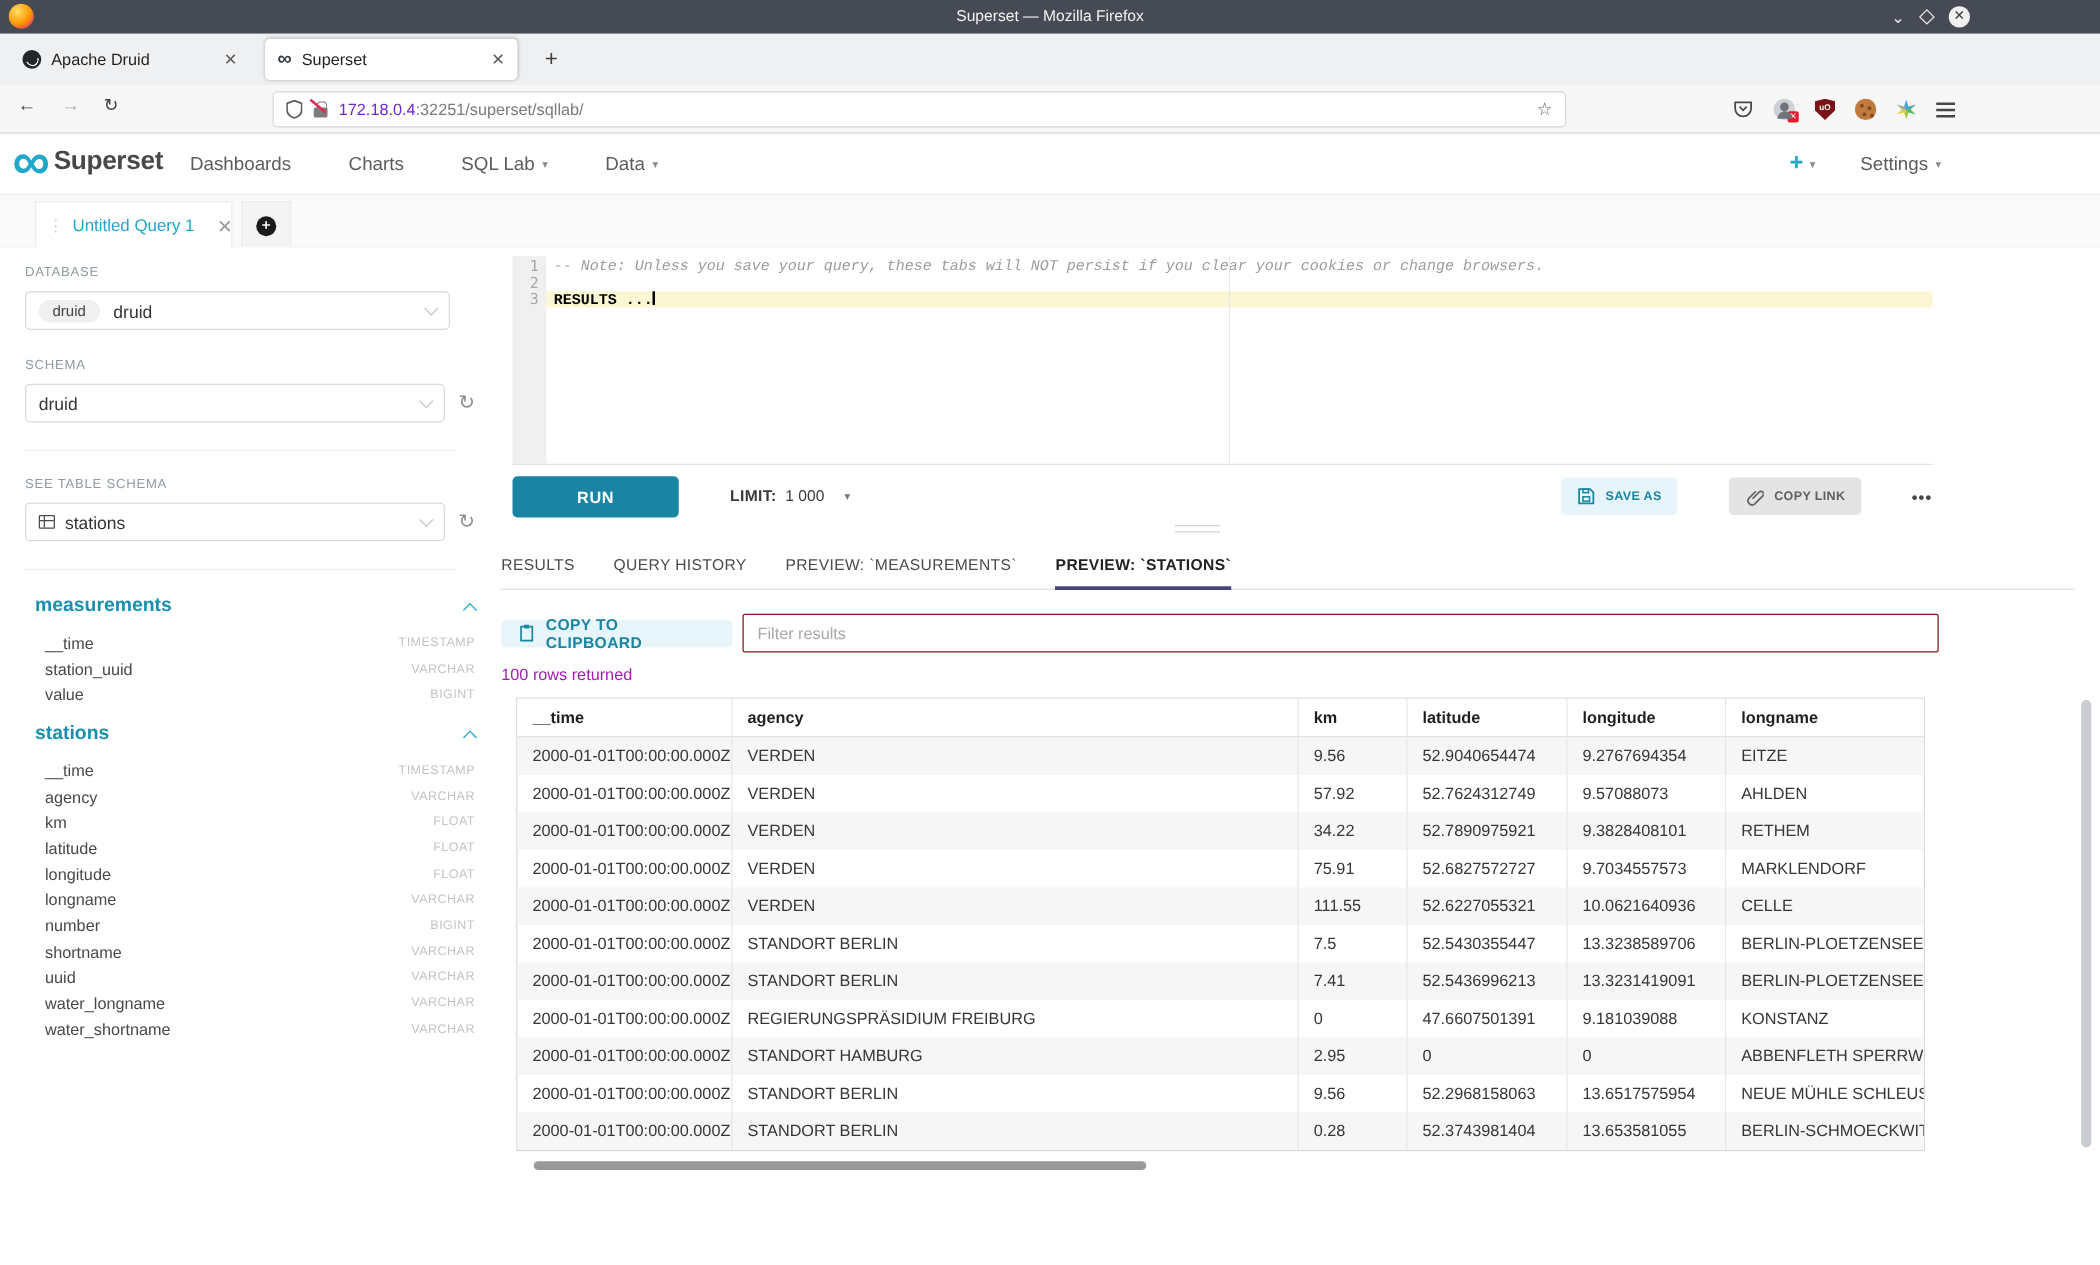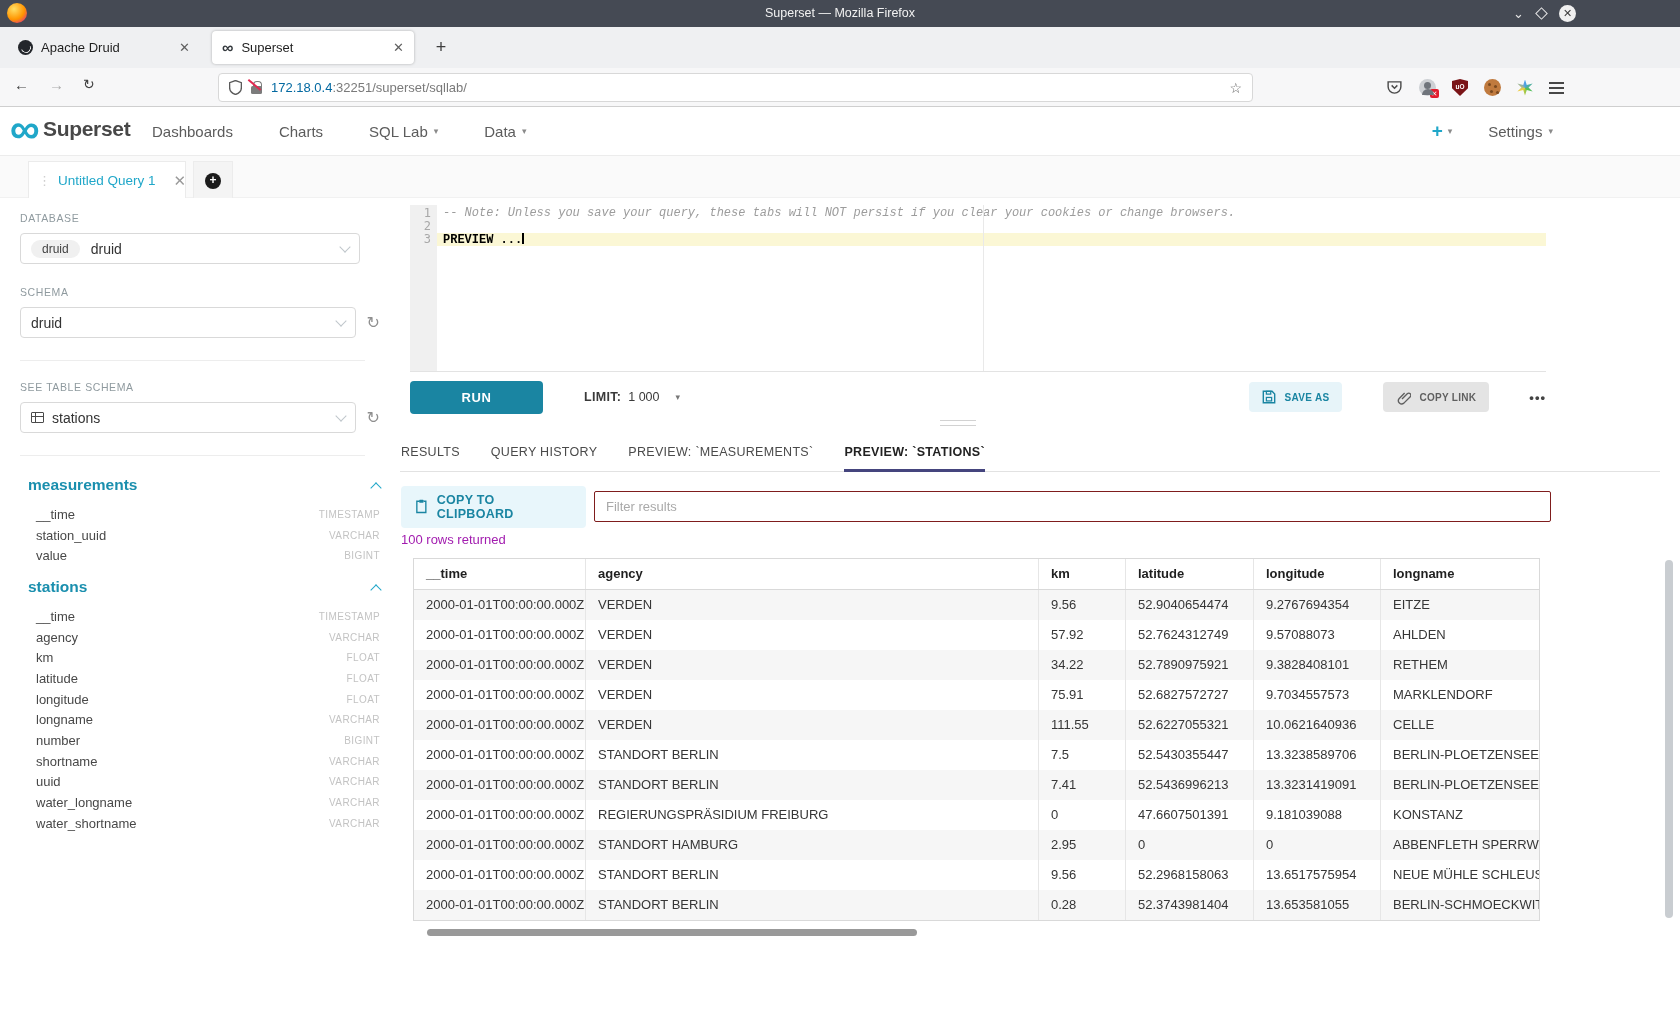--- a/index.html
+++ b/index.html
@@ -42,21 +42,21 @@
   .navbtn.fwd{left:49px;color:#ababab;}
   .navbtn.reload{left:83px;font-size:14px;}
   .urlbox{position:absolute;left:218px;top:5px;width:1035px;height:29px;background:#fff;
     border:1px solid #d8d8d8;border-radius:4px;display:flex;align-items:center;padding:0 10px;gap:9px;}
   .lockslash{position:relative;width:11px;height:8px;background:#7c7c7c;border-radius:1.5px;margin-top:5px;}
   .lockslash::before{content:"";position:absolute;left:2px;top:-5px;width:7px;height:6px;
     border:1.6px solid #7c7c7c;border-bottom:none;border-radius:4px 4px 0 0;}
   .lockslash::after{content:"";position:absolute;left:-2px;top:-7px;width:16px;height:1.8px;
     background:#e22850;transform:rotate(40deg);transform-origin:left top;}
   .urltext{font-size:13px;color:#7a7a7a;}
-  .urltext .host{color:#0369a1;}
+  .urltext .host{color:#6d28d9;}
   .star{margin-left:auto;font-size:14px;color:#5f5f5f;}
   .ext-icons{position:absolute;right:116px;top:0;height:39px;display:flex;align-items:center;gap:16px;}
   .pocketsvg{display:block;}
   .avatar{width:17px;height:17px;border-radius:50%;background:#cdd0d4;position:relative;}
   .avatar::before{content:"";position:absolute;left:5px;top:3px;width:7px;height:7px;border-radius:50%;background:#6f747b;}
   .avatar::after{content:"";position:absolute;left:2.5px;top:10px;width:12px;height:6px;border-radius:6px 6px 0 0;background:#6f747b;}
   .avatar .badge{position:absolute;right:-3px;bottom:-2px;width:9px;height:9px;background:#e11d2e;border-radius:2px;
     color:#fff;font-size:7px;line-height:9px;text-align:center;font-weight:bold;}
   .ublock{width:16px;height:17px;background:#7a1417;clip-path:polygon(50% 0,100% 12%,100% 55%,50% 100%,0 55%,0 12%);
     color:#fff;font-size:6.5px;font-weight:bold;text-align:center;line-height:15px;}
@@ -151,21 +151,21 @@
     border-top:1.5px solid #d2d2d2;border-bottom:1.5px solid #d2d2d2;}
 
   
   .rtabs{position:absolute;left:0;top:234px;width:1260px;height:40px;border-bottom:1px solid #e2e2e2;
     display:flex;align-items:stretch;gap:31px;padding-left:1px;}
   .rtab{display:flex;align-items:center;font-size:12.5px;color:#4a4a4a;letter-spacing:.3px;position:relative;}
   .rtab.active{color:#222;font-weight:bold;}
   .rtab.active::after{content:"";position:absolute;left:0;right:0;bottom:-1px;height:3px;background:#45457e;}
 
   .actions{position:absolute;left:1px;top:293px;width:1150px;height:31px;display:flex;align-items:center;}
-  .copyclip{height:42px;background:#e8f6fb;color:#1a85a2;border-radius:4px;display:flex;align-items:center;
+  .copyclip{height:22px;background:#e8f6fb;color:#1a85a2;border-radius:4px;display:flex;align-items:center;
     gap:9px;padding:0 14px;font-size:12.5px;font-weight:bold;letter-spacing:.3px;}
   .filter-input{margin-left:8px;width:979px;height:31px;border:1px solid #7f1d1d;border-radius:2px;
     padding:0 11px;font-size:13px;color:#333;font-family:"Liberation Sans","DejaVu Sans",sans-serif;outline:none;}
   .filter-input::placeholder{color:#a9a9a9;}
   .rows-returned{position:absolute;left:1px;top:334px;font-size:13px;color:#a21caf;}
 
   
   .rtable{position:absolute;left:13px;top:360px;width:1127px;border:1px solid #d9d9d9;font-size:13px;}
   .rt-head{display:flex;background:#fff;border-bottom:1px solid #d9d9d9;}
   .rt-head .th{font-weight:bold;color:#1f1f1f;}
@@ -394,21 +394,21 @@
 
     <div class="editor">
       <div class="gutter">
         <div>1</div>
         <div>2</div>
         <div>3</div>
       </div>
       <div class="ed-lines">
         <div class="ed-line comment">-- Note: Unless you save your query, these tabs will NOT persist if you clear your cookies or change browsers.</div>
         <div class="ed-line"></div>
-        <div class="ed-line active"><span>PREVIEW ...</span><span class="cursor"></span></div>
+        <div class="ed-line active"><span>RESULTS ...</span><span class="cursor"></span></div>
       </div>
       <div class="ruler"></div>
     </div>
 
     <div class="toolbar">
       <div class="run-btn">RUN</div>
       <div class="limit-group">
         <span class="limit-label">LIMIT:</span>
         <span class="limit-value">1 000</span>
         <span class="limit-caret">▾</span>

